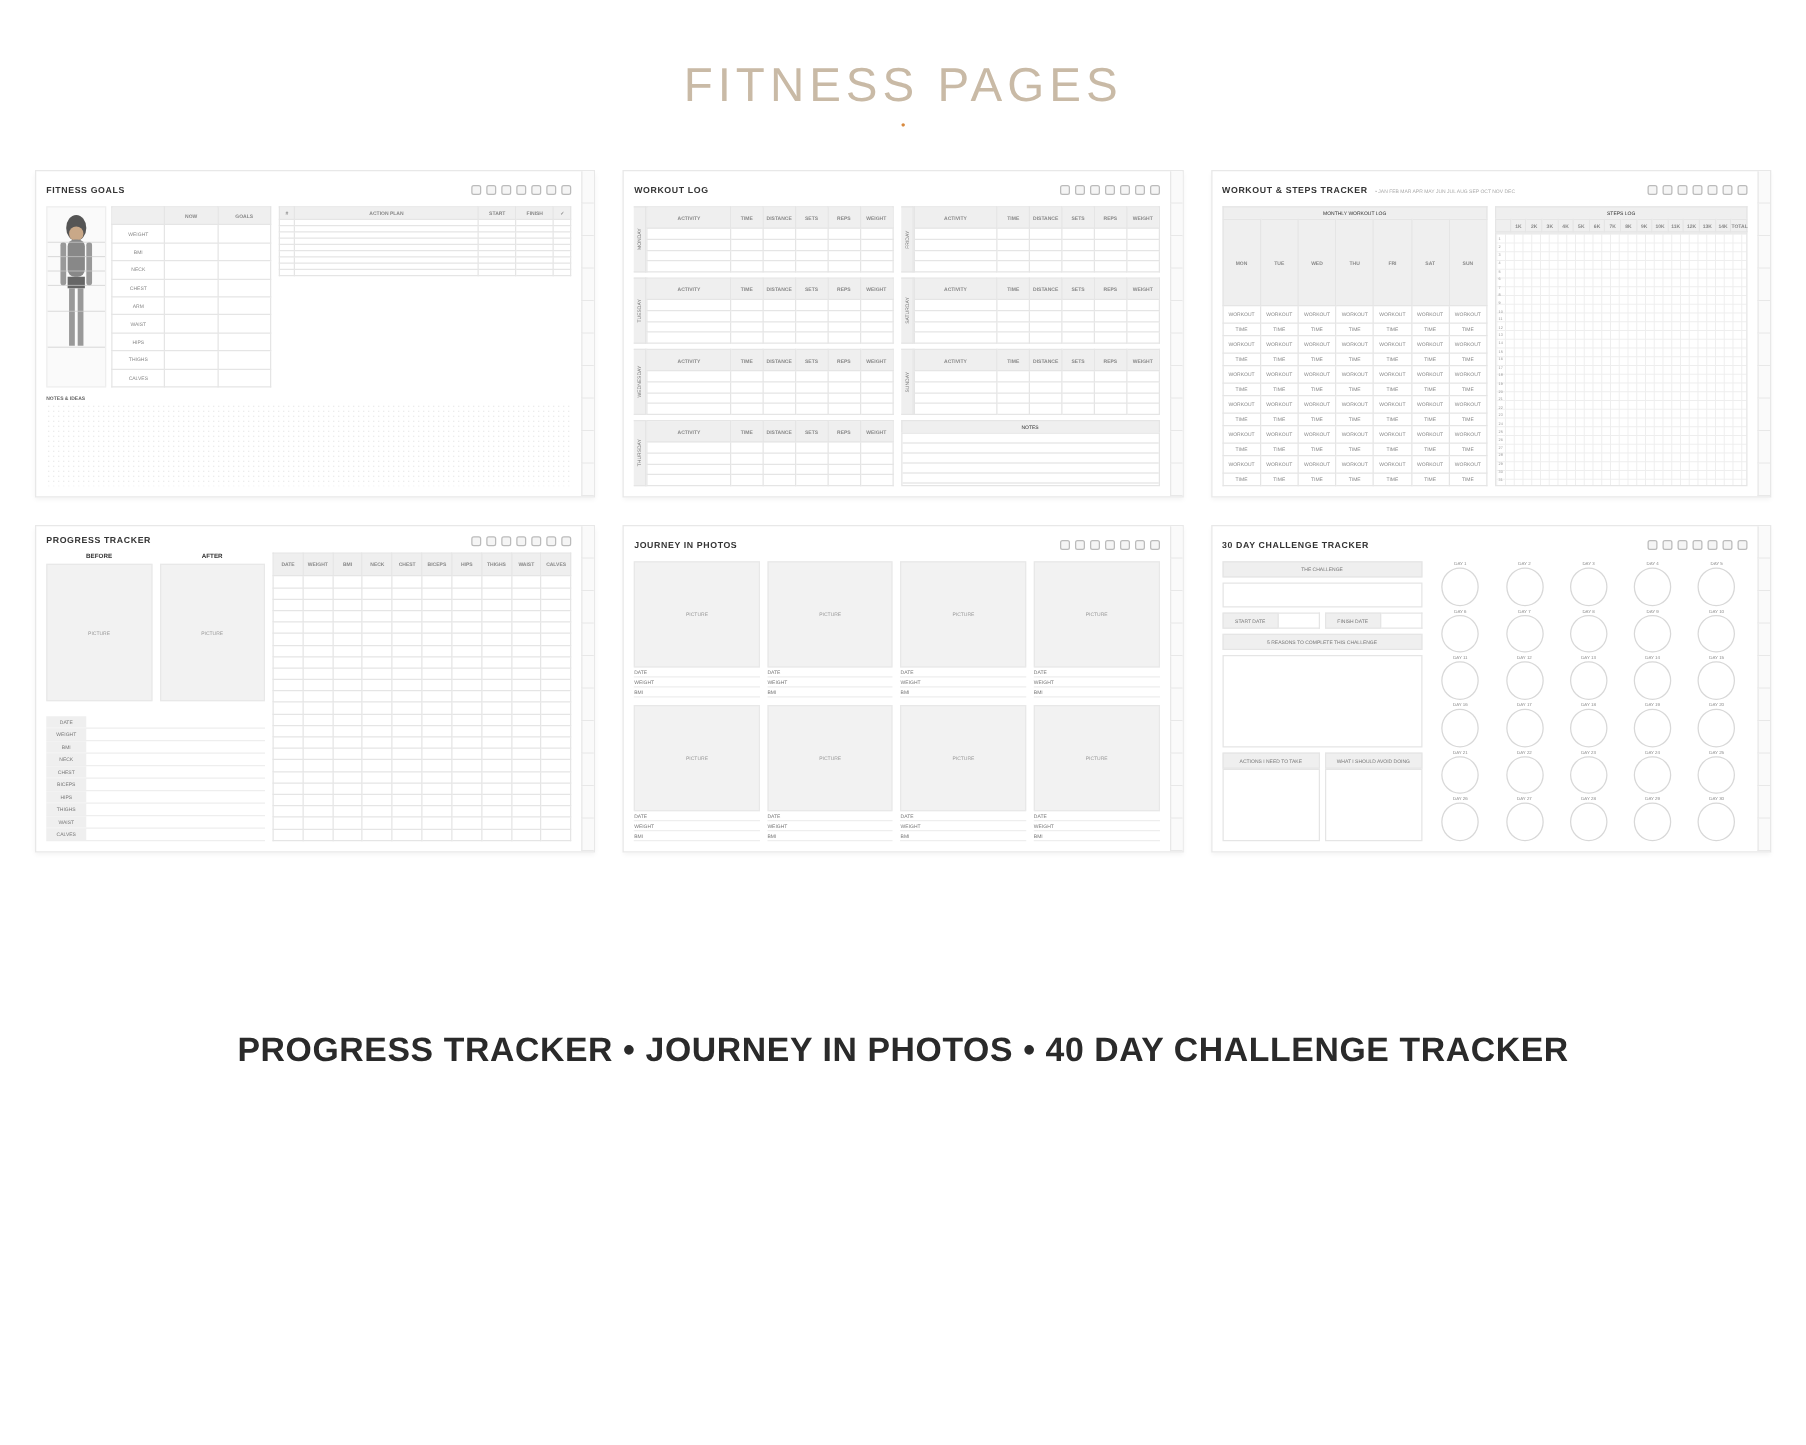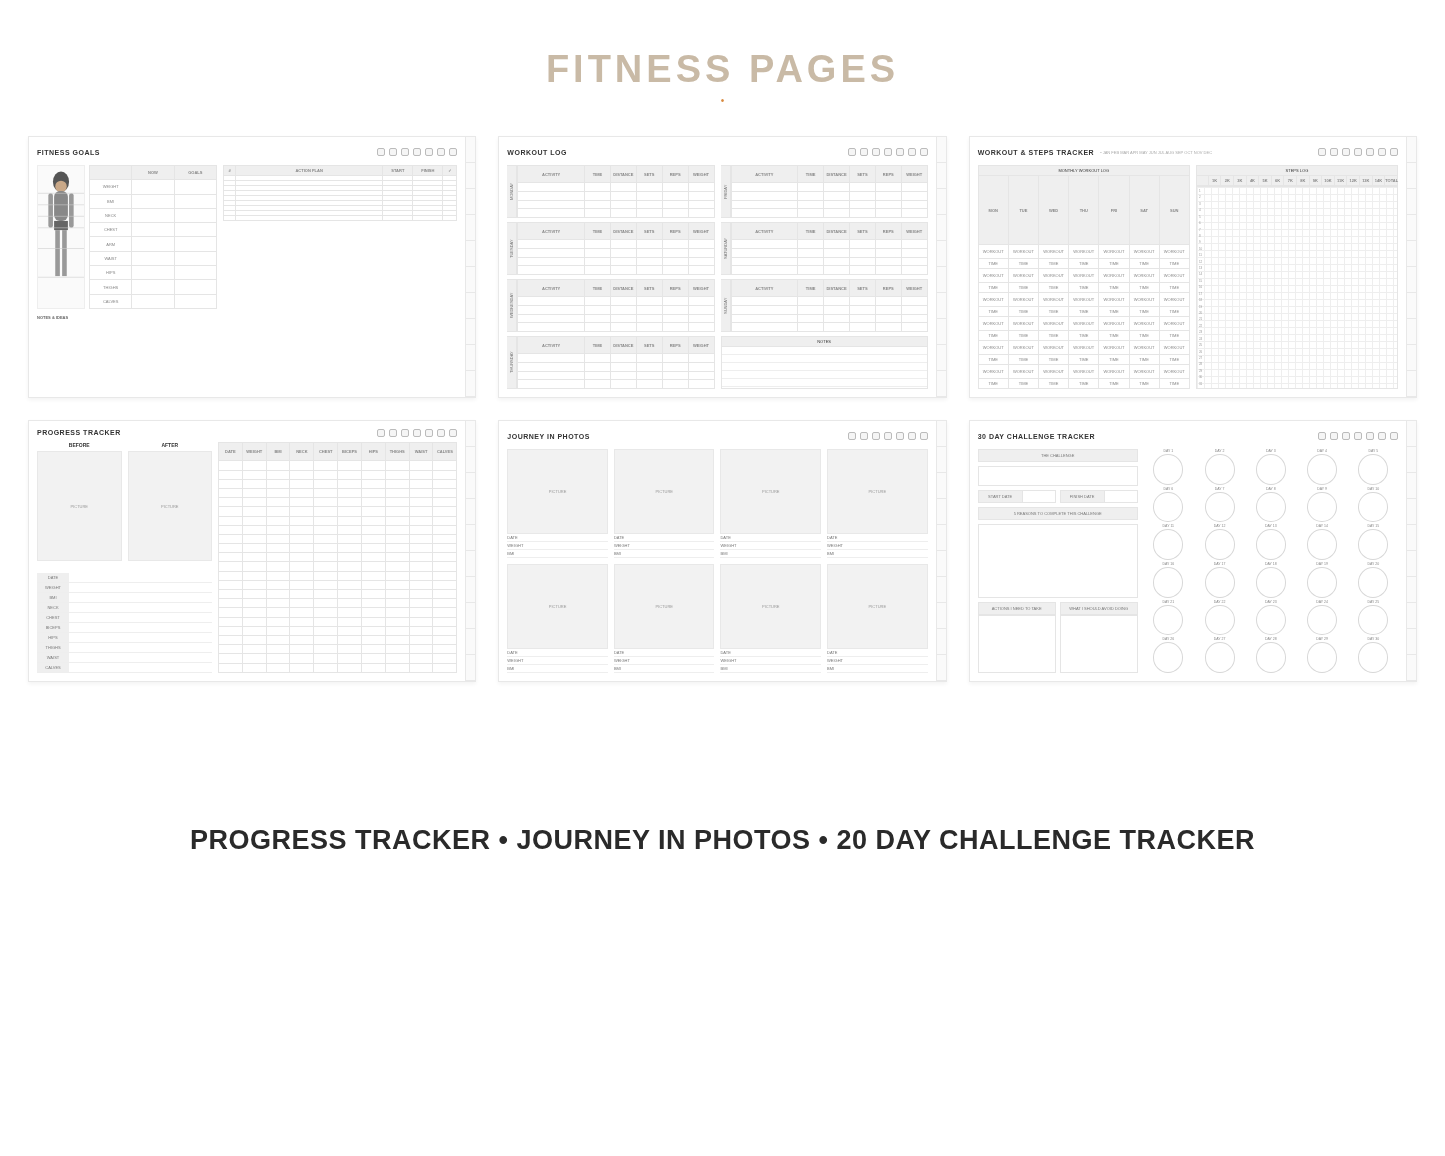--- a/index.html
+++ b/index.html
@@ -7,21 +7,21 @@
     width: 1445px;
     height: 1156px;
     background: #ffffff;
     font-family: Arial, Helvetica, sans-serif;
     color: #333;
     overflow: hidden;
   }
   .header-title {
     text-align: center;
     font-size: 38px;
-    font-weight: 700;
+    font-weight: 400;
     letter-spacing: 4px;
     color: #c9baa6;
     margin-top: 48px;
     margin-bottom: 4px;
   }
   .header-dot {
     text-align: center;
     color: #d88a3f;
     font-size: 10px;
     margin-bottom: 30px;
@@ -1667,14 +1667,14 @@
        <div class="ch-day-label">DAY 30</div>
        <div class="ch-circle"></div>
      </div>
         </div>
     </div>
   </div>
 
 </div>
 
 <div class="footer">
-  <div class="footer-line">PROGRESS TRACKER • JOURNEY IN PHOTOS • 20 DAY CHALLENGE TRACKER</div>
+  <div class="footer-line">PROGRESS TRACKER • JOURNEY IN PHOTOS • 40 DAY CHALLENGE TRACKER</div>
 </div>
 
 </body></html>

